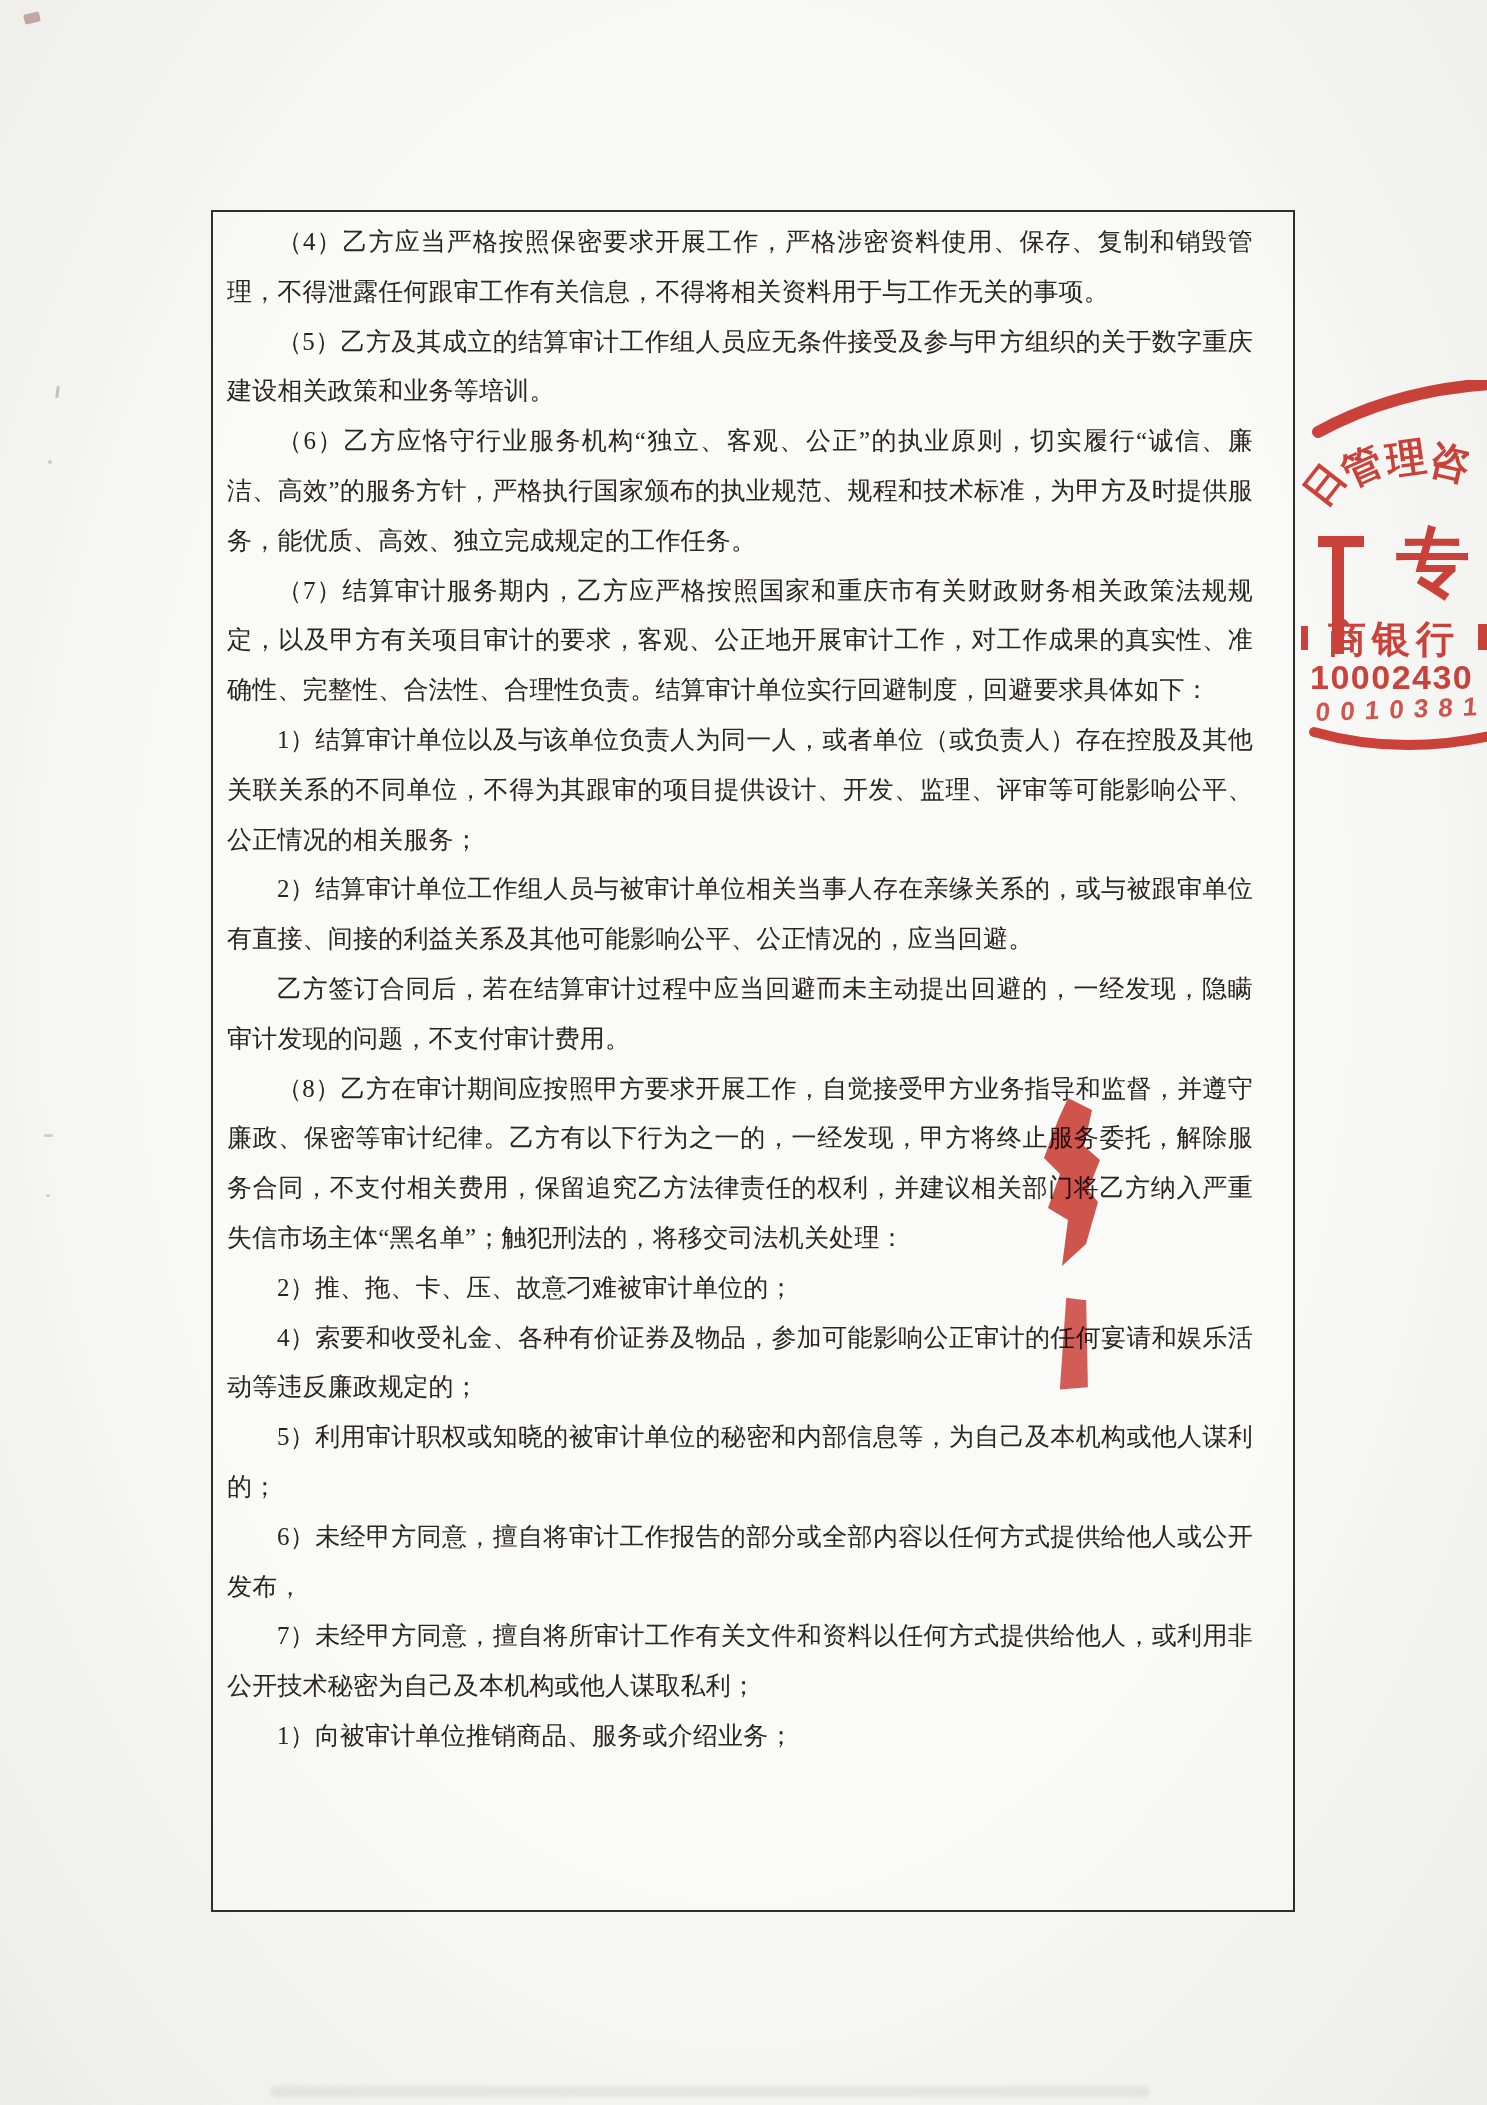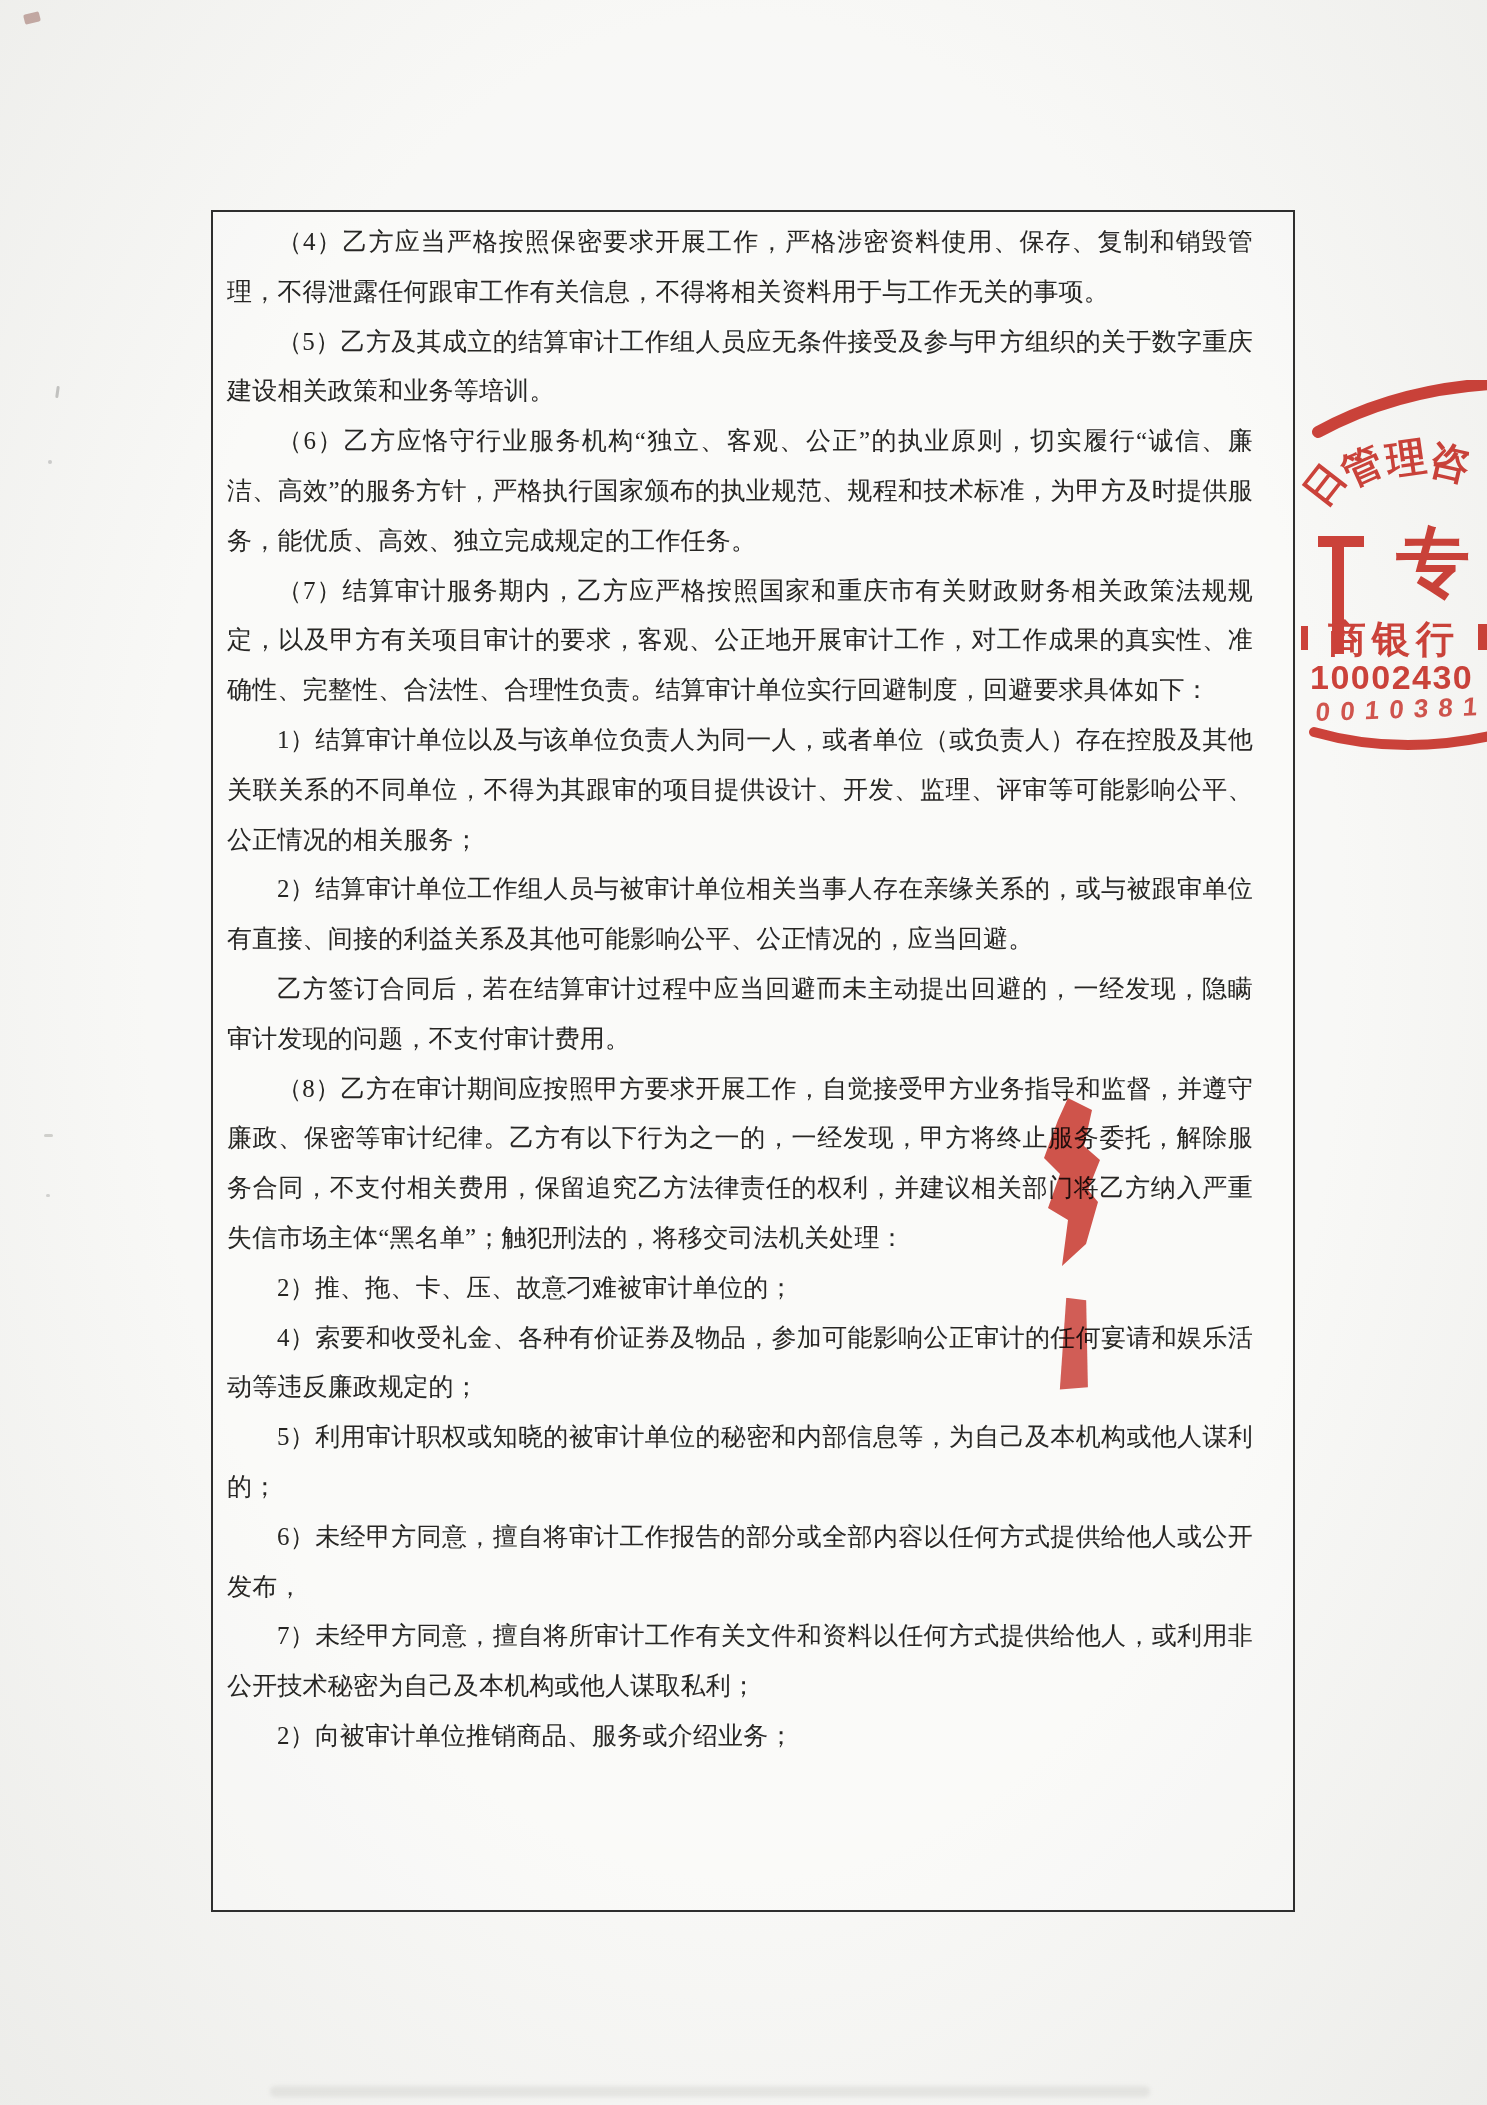--- a/index.html
+++ b/index.html
@@ -98,21 +98,21 @@
     <p>（7）结算审计服务期内，乙方应严格按照国家和重庆市有关财政财务相关政策法规规定，以及甲方有关项目审计的要求，客观、公正地开展审计工作，对工作成果的真实性、准确性、完整性、合法性、合理性负责。结算审计单位实行回避制度，回避要求具体如下：</p>
     <p>1）结算审计单位以及与该单位负责人为同一人，或者单位（或负责人）存在控股及其他关联关系的不同单位，不得为其跟审的项目提供设计、开发、监理、评审等可能影响公平、公正情况的相关服务；</p>
     <p>2）结算审计单位工作组人员与被审计单位相关当事人存在亲缘关系的，或与被跟审单位有直接、间接的利益关系及其他可能影响公平、公正情况的，应当回避。</p>
     <p>乙方签订合同后，若在结算审计过程中应当回避而未主动提出回避的，一经发现，隐瞒审计发现的问题，不支付审计费用。</p>
     <p>（8）乙方在审计期间应按照甲方要求开展工作，自觉接受甲方业务指导和监督，并遵守廉政、保密等审计纪律。乙方有以下行为之一的，一经发现，甲方将终止服务委托，解除服务合同，不支付相关费用，保留追究乙方法律责任的权利，并建议相关部门将乙方纳入严重失信市场主体“黑名单”；触犯刑法的，将移交司法机关处理：</p>
     <p>2）推、拖、卡、压、故意刁难被审计单位的；</p>
     <p>4）索要和收受礼金、各种有价证券及物品，参加可能影响公正审计的任何宴请和娱乐活动等违反廉政规定的；</p>
     <p>5）利用审计职权或知晓的被审计单位的秘密和内部信息等，为自己及本机构或他人谋利的；</p>
     <p>6）未经甲方同意，擅自将审计工作报告的部分或全部内容以任何方式提供给他人或公开发布，</p>
     <p>7）未经甲方同意，擅自将所审计工作有关文件和资料以任何方式提供给他人，或利用非公开技术秘密为自己及本机构或他人谋取私利；</p>
-    <p>2）向被审计单位推销商品、服务或介绍业务；</p>
+    <p>1）向被审计单位推销商品、服务或介绍业务；</p>
   </div>
 
   <div class="seal">
     <svg class="strokes" width="200" height="392" viewBox="0 0 200 392">
 
       <path d="M28,52 Q105,10 200,4" fill="none" stroke="#cf362d" stroke-width="12" stroke-linecap="round"></path>
 
       <rect x="28" y="156" width="46" height="11" fill="#cf362d"></rect>
       <rect x="42" y="156" width="12" height="118" fill="#cf362d"></rect>
 

